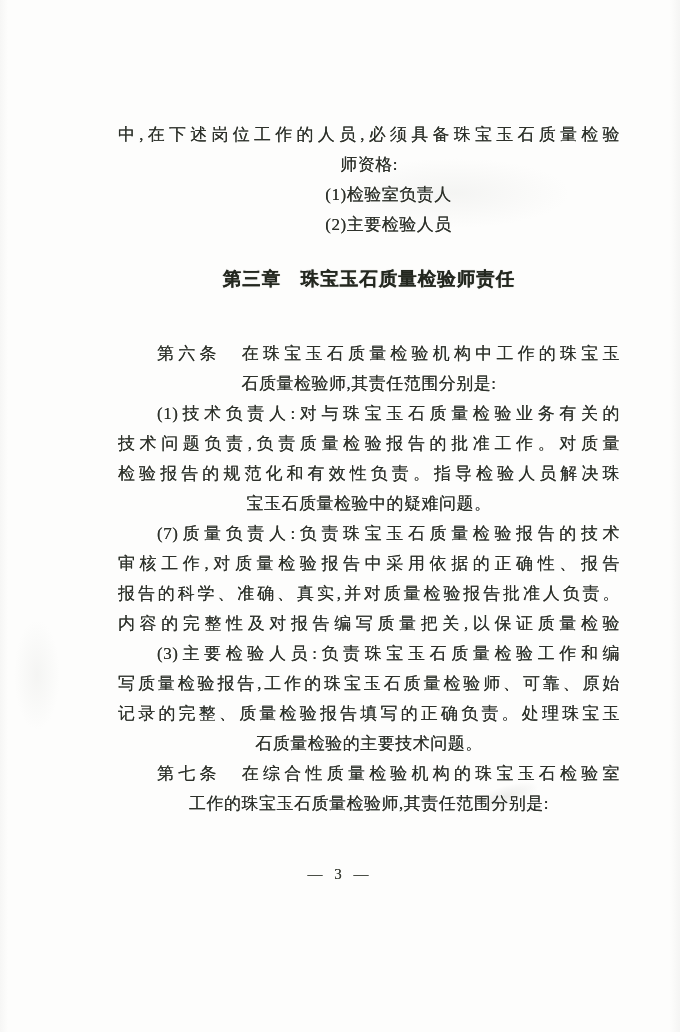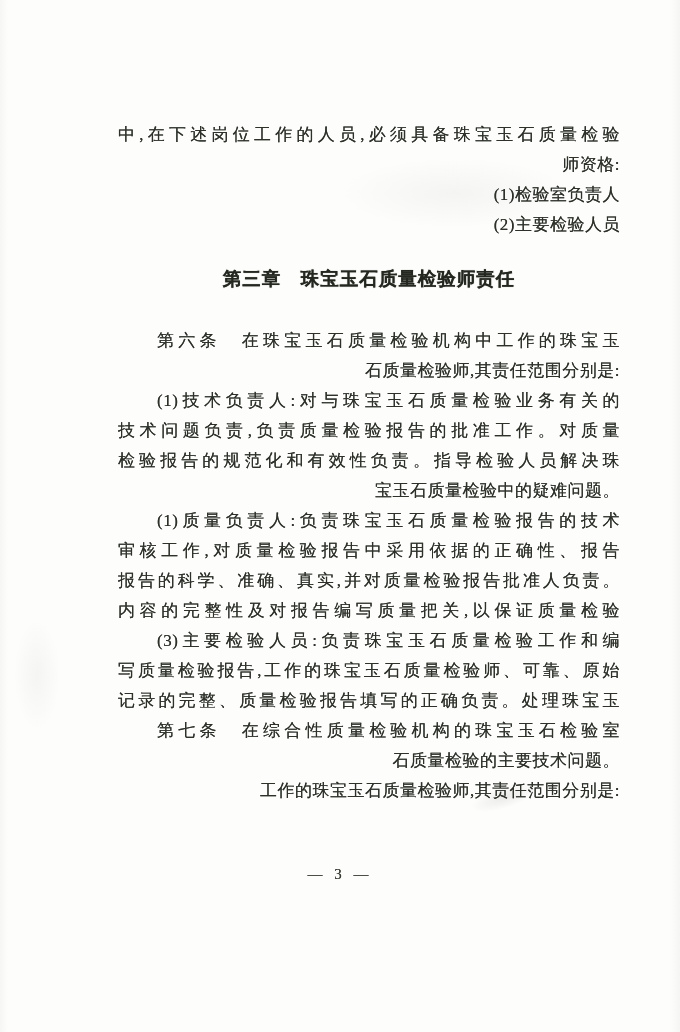--- a/index.html
+++ b/index.html
@@ -19,30 +19,30 @@
     width:502px;
   }
   .line{
     font-size:17px;
     line-height:30px;
     height:30px;
     color:#2d312a;
     letter-spacing:0.5px;
     text-shadow:0 0 0.6px rgba(45,49,42,.85);
     white-space:nowrap;
-    text-align:right;
+    text-align:center;
   }
   .line.justify{
     white-space:normal;
     text-align:justify;
     text-align-last:justify;
   }
   .line.indent{ padding-left:39px; width:463px; }
   .heading{
-    margin:24px 0 32px 0;
+    margin:24px 0 45px 0;
     height:30px;
     line-height:30px;
     font-family:"Liberation Sans","DejaVu Sans",sans-serif;
     font-weight:700;
     font-size:18.5px;
     letter-spacing:1px;
     color:#23271f;
     text-align:center;
     text-shadow:0 0 0.7px rgba(35,39,31,.9);
   }
@@ -77,26 +77,26 @@
       <div class="line">师资格:</div>
       <div class="line indent">(1)检验室负责人</div>
       <div class="line indent">(2)主要检验人员</div>
       <h2 class="heading">第三章　珠宝玉石质量检验师责任</h2>
       <div class="line indent justify">第六条　在珠宝玉石质量检验机构中工作的珠宝玉</div>
       <div class="line">石质量检验师,其责任范围分别是:</div>
       <div class="line indent justify">(1)技术负责人:对与珠宝玉石质量检验业务有关的</div>
       <div class="line justify">技术问题负责,负责质量检验报告的批准工作。对质量</div>
       <div class="line justify">检验报告的规范化和有效性负责。指导检验人员解决珠</div>
       <div class="line">宝玉石质量检验中的疑难问题。</div>
-      <div class="line indent justify">(1)质量负责人:负责珠宝玉石质量检验报告的技术</div>
+      <div class="line indent justify">(7)质量负责人:负责珠宝玉石质量检验报告的技术</div>
       <div class="line justify">审核工作,对质量检验报告中采用依据的正确性、报告</div>
       <div class="line justify">报告的科学、准确、真实,并对质量检验报告批准人负责。</div>
       <div class="line justify">内容的完整性及对报告编写质量把关,以保证质量检验</div>
       <div class="line indent justify">(3)主要检验人员:负责珠宝玉石质量检验工作和编</div>
       <div class="line justify">写质量检验报告,工作的珠宝玉石质量检验师、可靠、原始</div>
       <div class="line justify">记录的完整、质量检验报告填写的正确负责。处理珠宝玉</div>
+      <div class="line">石质量检验的主要技术问题。</div>
       <div class="line indent justify">第七条　在综合性质量检验机构的珠宝玉石检验室</div>
-      <div class="line">石质量检验的主要技术问题。</div>
       <div class="line">工作的珠宝玉石质量检验师,其责任范围分别是:</div>
     </div>
 
   <div class="footer">— 3 —</div>
 </div>
 
 </body></html>

